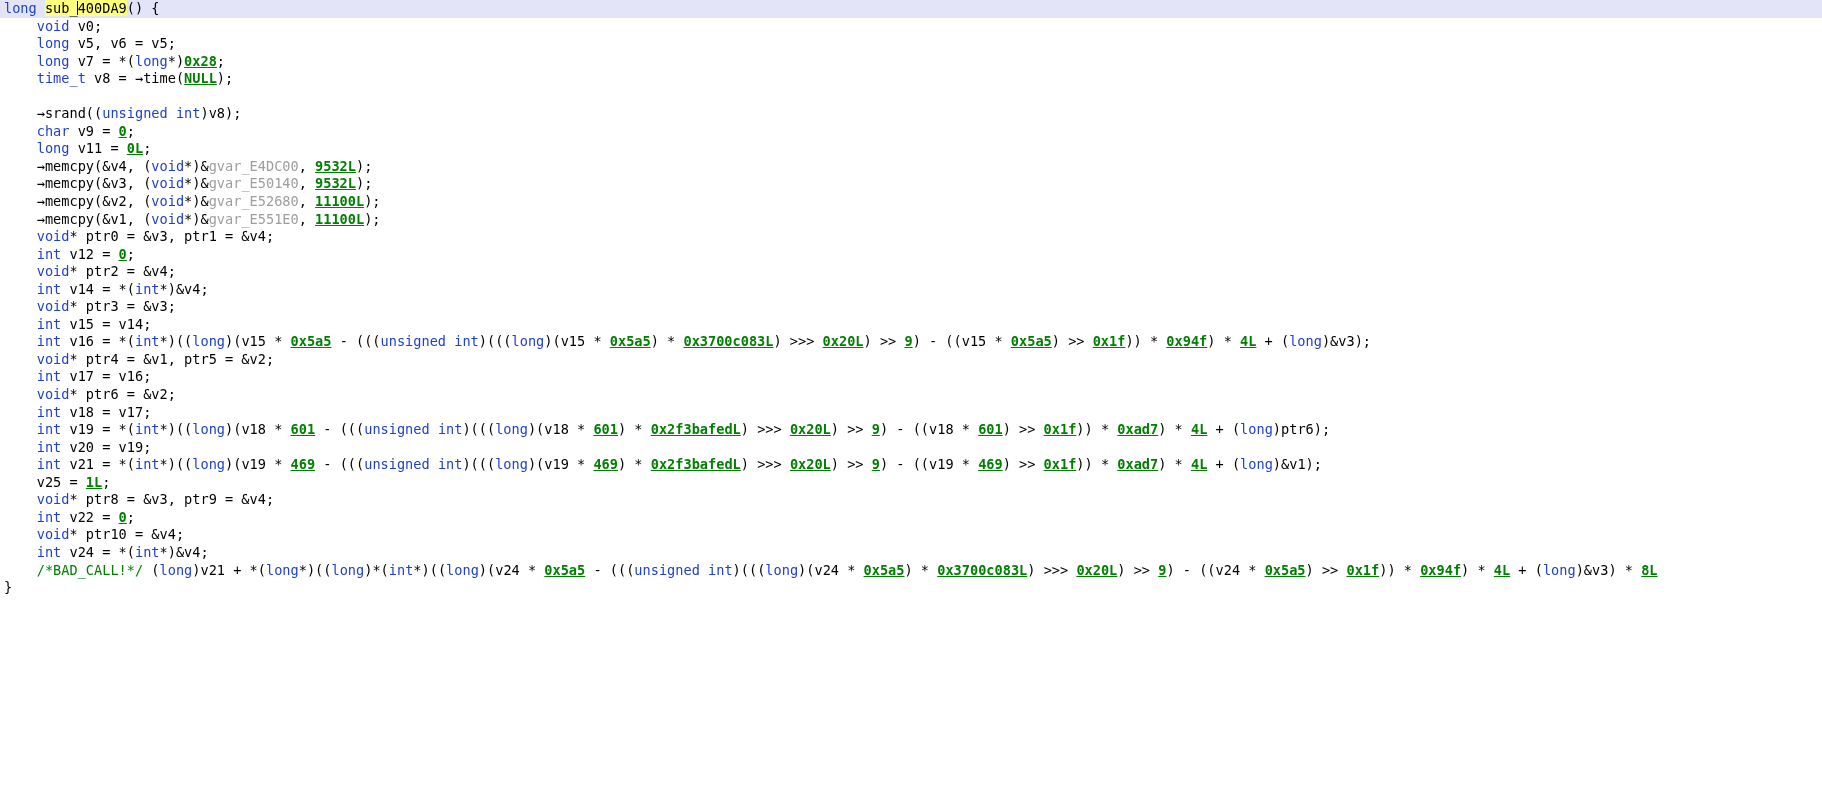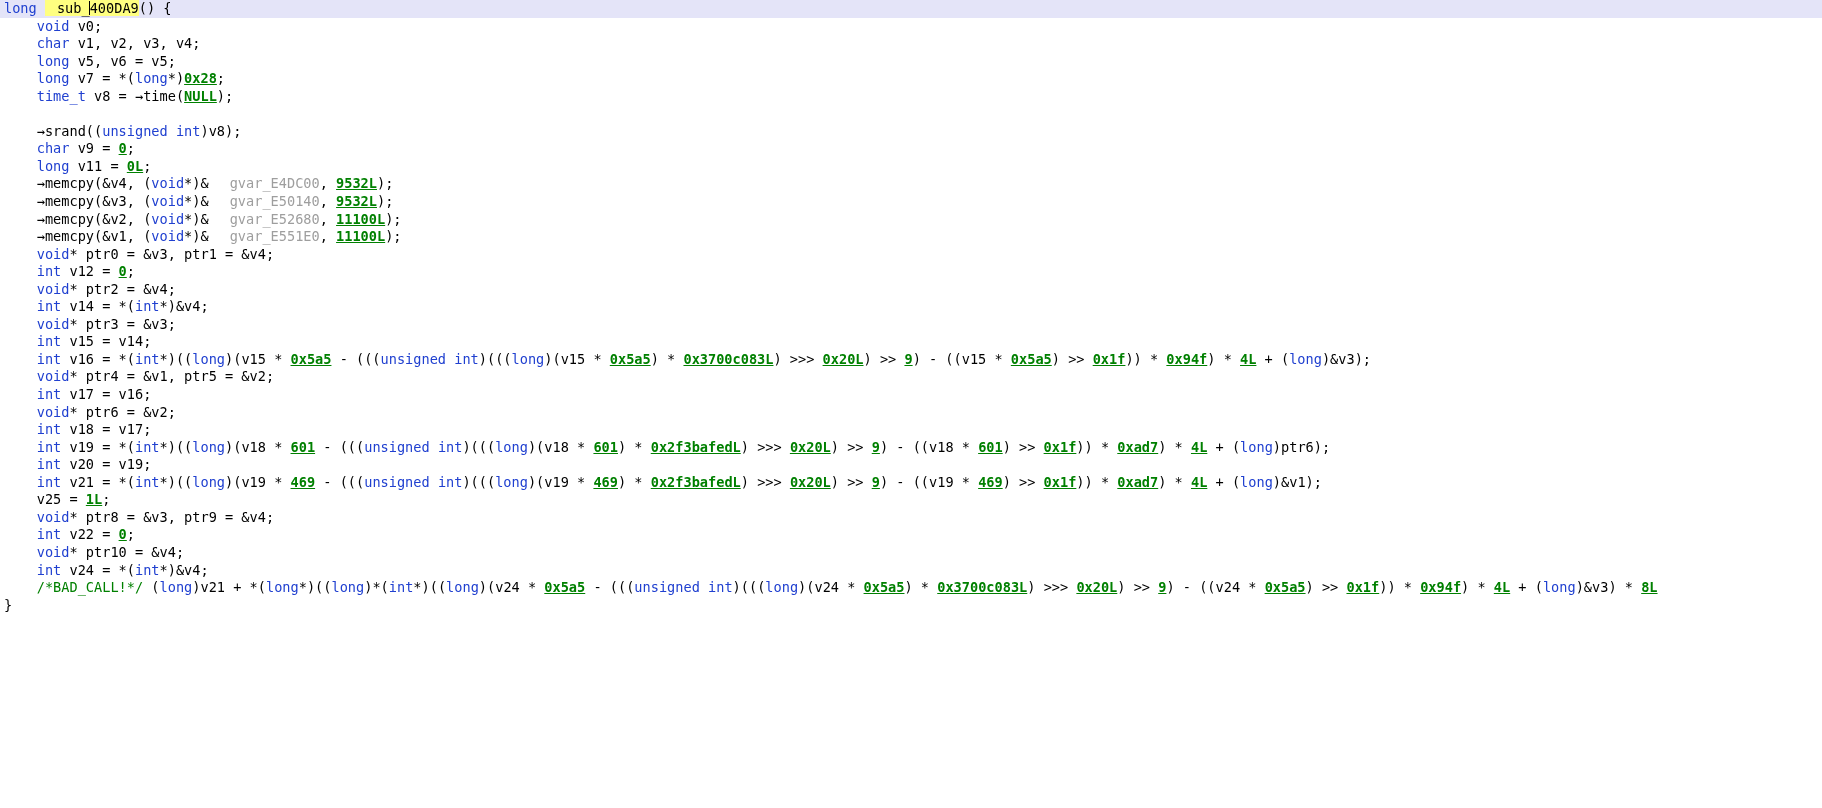--- a/index.html
+++ b/index.html
@@ -28,46 +28,44 @@
     color: #000000;
     letter-spacing: 0px;
   }
   .code-line.current {
     background: #e4e4f8;
     width: 1822px;
   }
   
   .kw   { color: #2040d0; }          
   .num  { color: #008000; font-weight: bold; text-decoration: underline; }  
-  .gvar { color: #9e9e9e; margin-left: 21px; }          
+  .gvar { color: #9e9e9e; }          
   .cmt  { color: #008000; margin-top: 16px; }          
   .op   { color: #000000; }
   .hl-name {
     background: #ffff80;
-    padding-left: 12px;
   }
   .caret {
     display: inline-block;
     width: 0;
     border-left: 1px solid #000000;
     height: 14px;
     vertical-align: -2px;
     margin: 0 -0.5px;
   }
   .arrow { color: #000000; }
 </style>
 </head>
 <body>
 
 <div id="decompiler-view">
 
   <div class="code-line current"><span class="kw">long</span> <span class="hl-name">sub_<span class="caret"></span>400DA9</span><span class="op">() {</span></div>
 
   <div class="code-line">    <span class="kw">void</span> v0;</div>
-  <div class="code-line">    <span class="kw">char</span> v1, v2, v3, v4;</div>
   <div class="code-line">    <span class="kw">long</span> v5, v6 = v5;</div>
   <div class="code-line">    <span class="kw">long</span> v7 = *(<span class="kw">long</span>*)<span class="num">0x28</span>;</div>
   <div class="code-line">    <span class="kw">time_t</span> v8 = <span class="arrow">→</span>time(<span class="num">NULL</span>);</div>
   <div class="code-line"> </div>
   <div class="code-line">    <span class="arrow">→</span>srand((<span class="kw">unsigned</span> <span class="kw">int</span>)v8);</div>
   <div class="code-line">    <span class="kw">char</span> v9 = <span class="num">0</span>;</div>
   <div class="code-line">    <span class="kw">long</span> v11 = <span class="num">0L</span>;</div>
 
   <div class="code-line">    <span class="arrow">→</span>memcpy(&amp;v4, (<span class="kw">void</span>*)&amp;<span class="gvar">gvar_E4DC00</span>, <span class="num">9532L</span>);</div>
   <div class="code-line">    <span class="arrow">→</span>memcpy(&amp;v3, (<span class="kw">void</span>*)&amp;<span class="gvar">gvar_E50140</span>, <span class="num">9532L</span>);</div>

